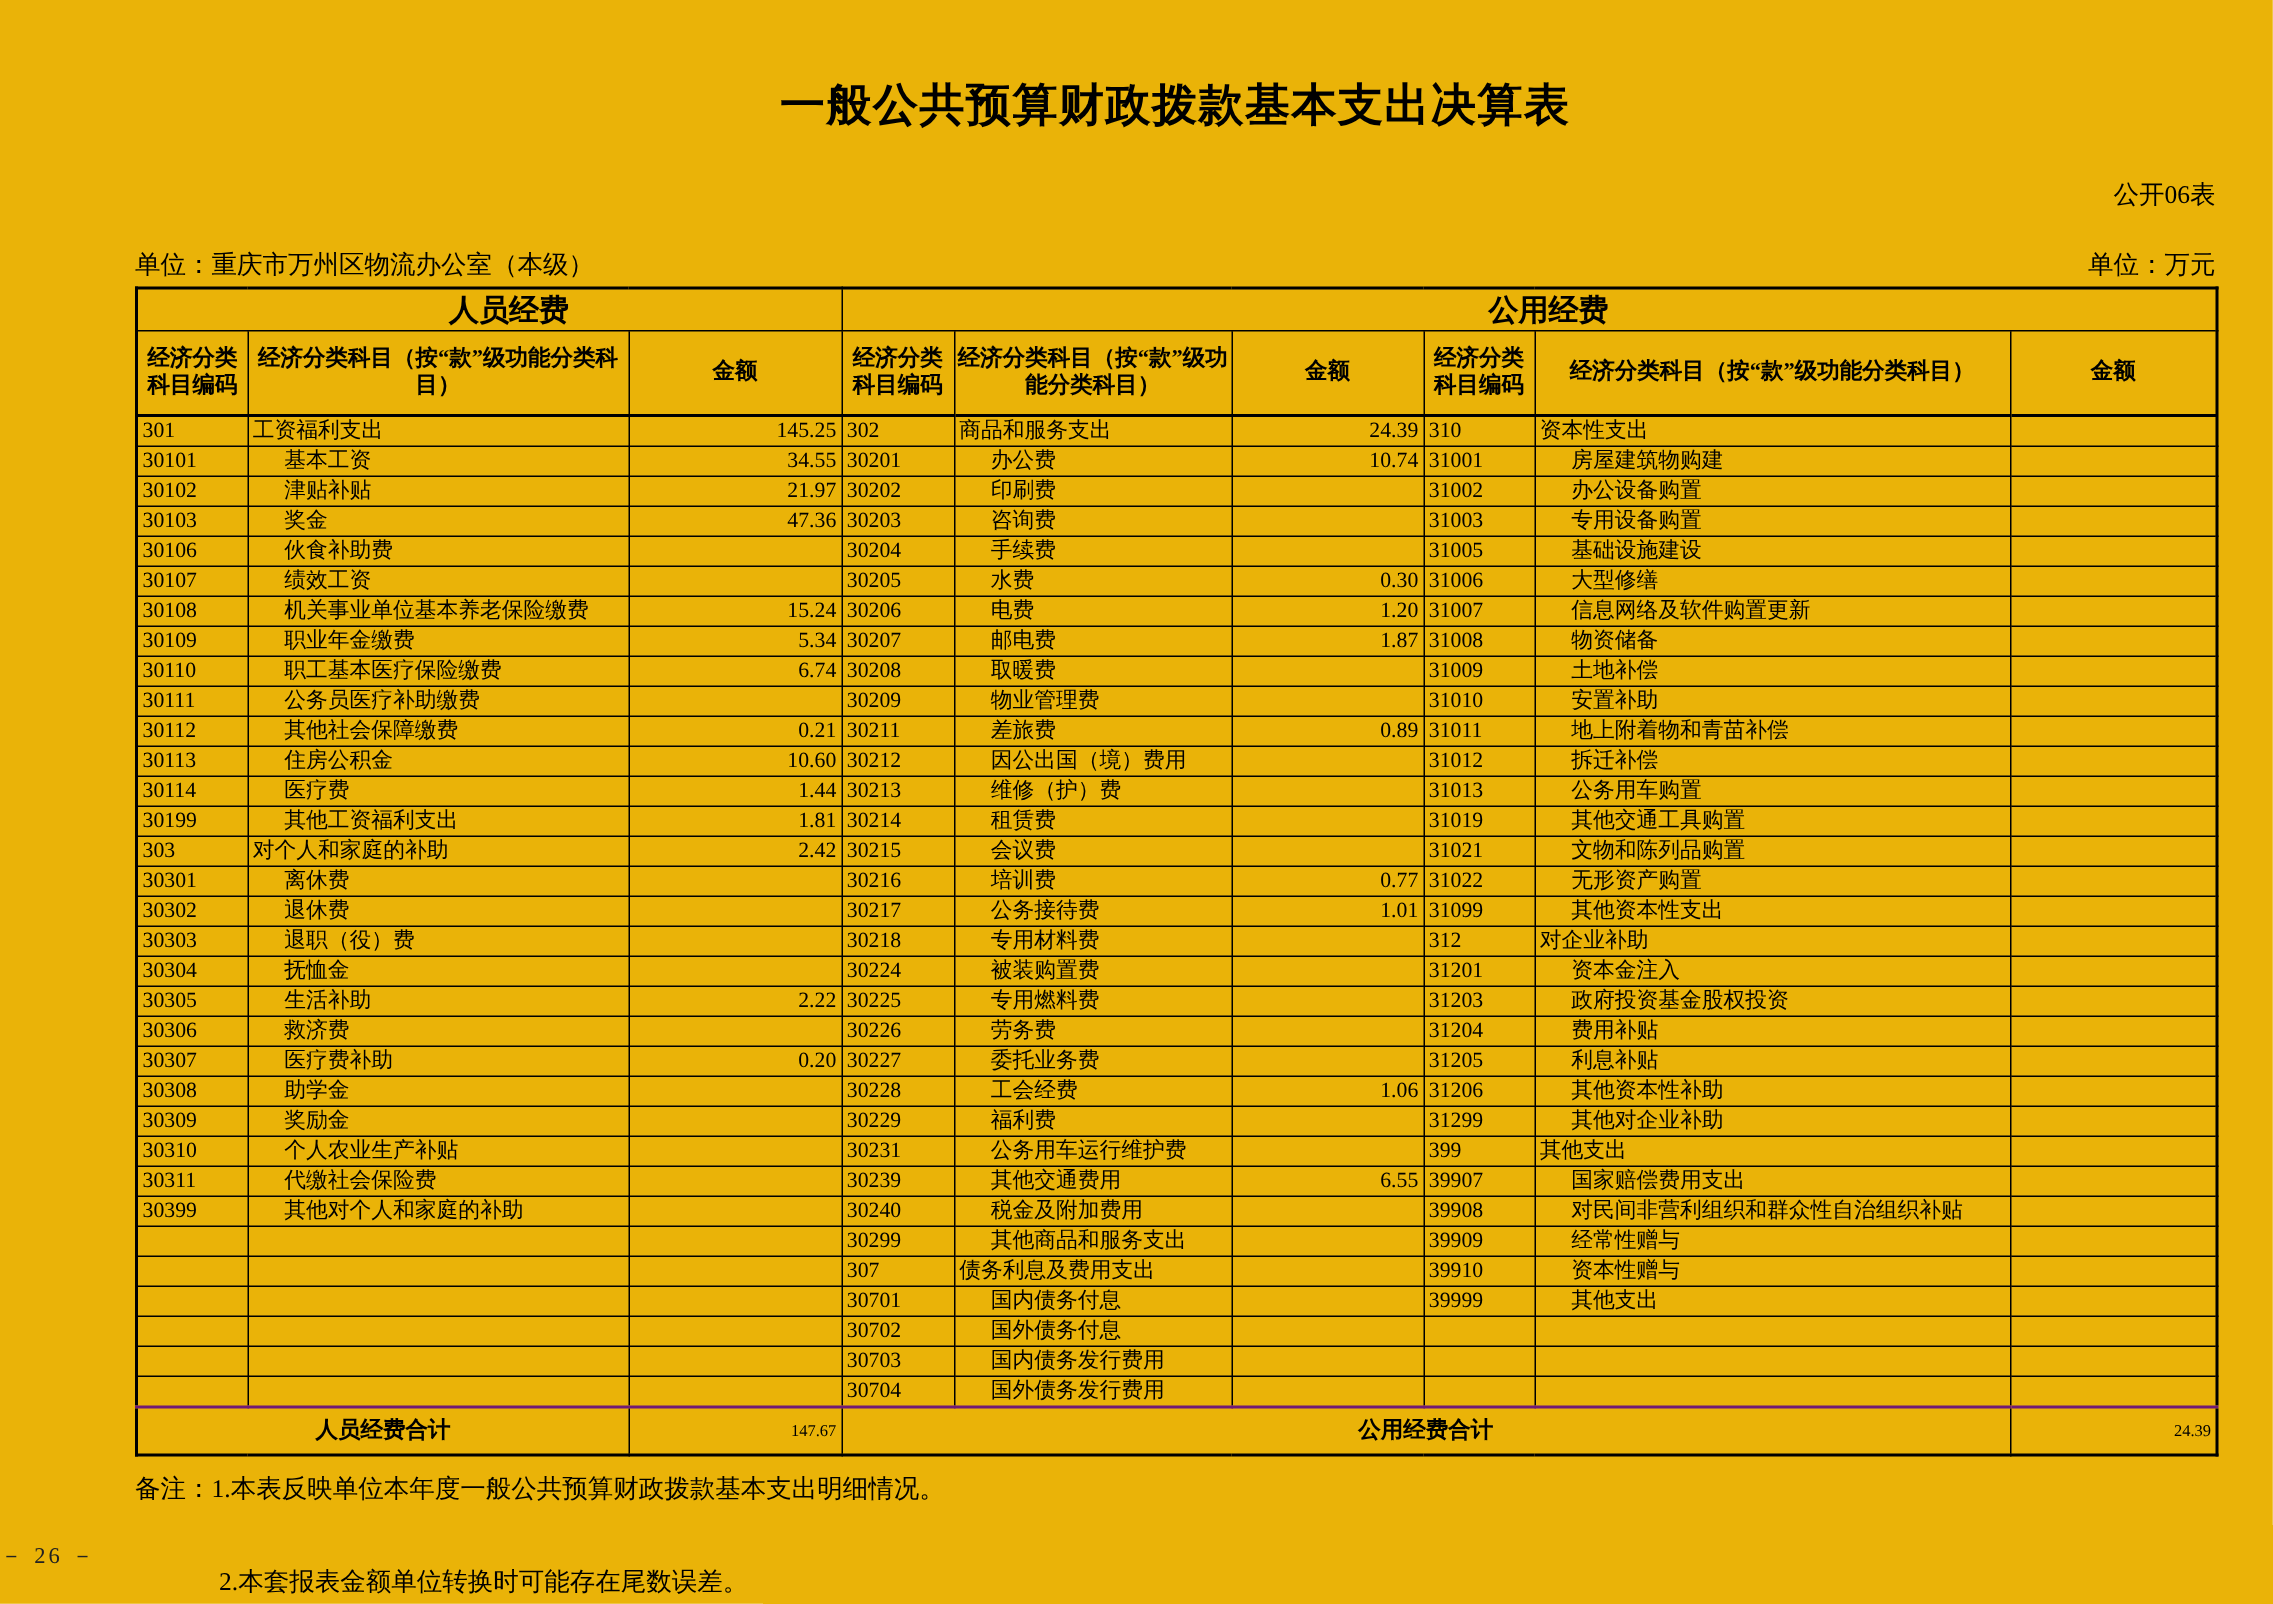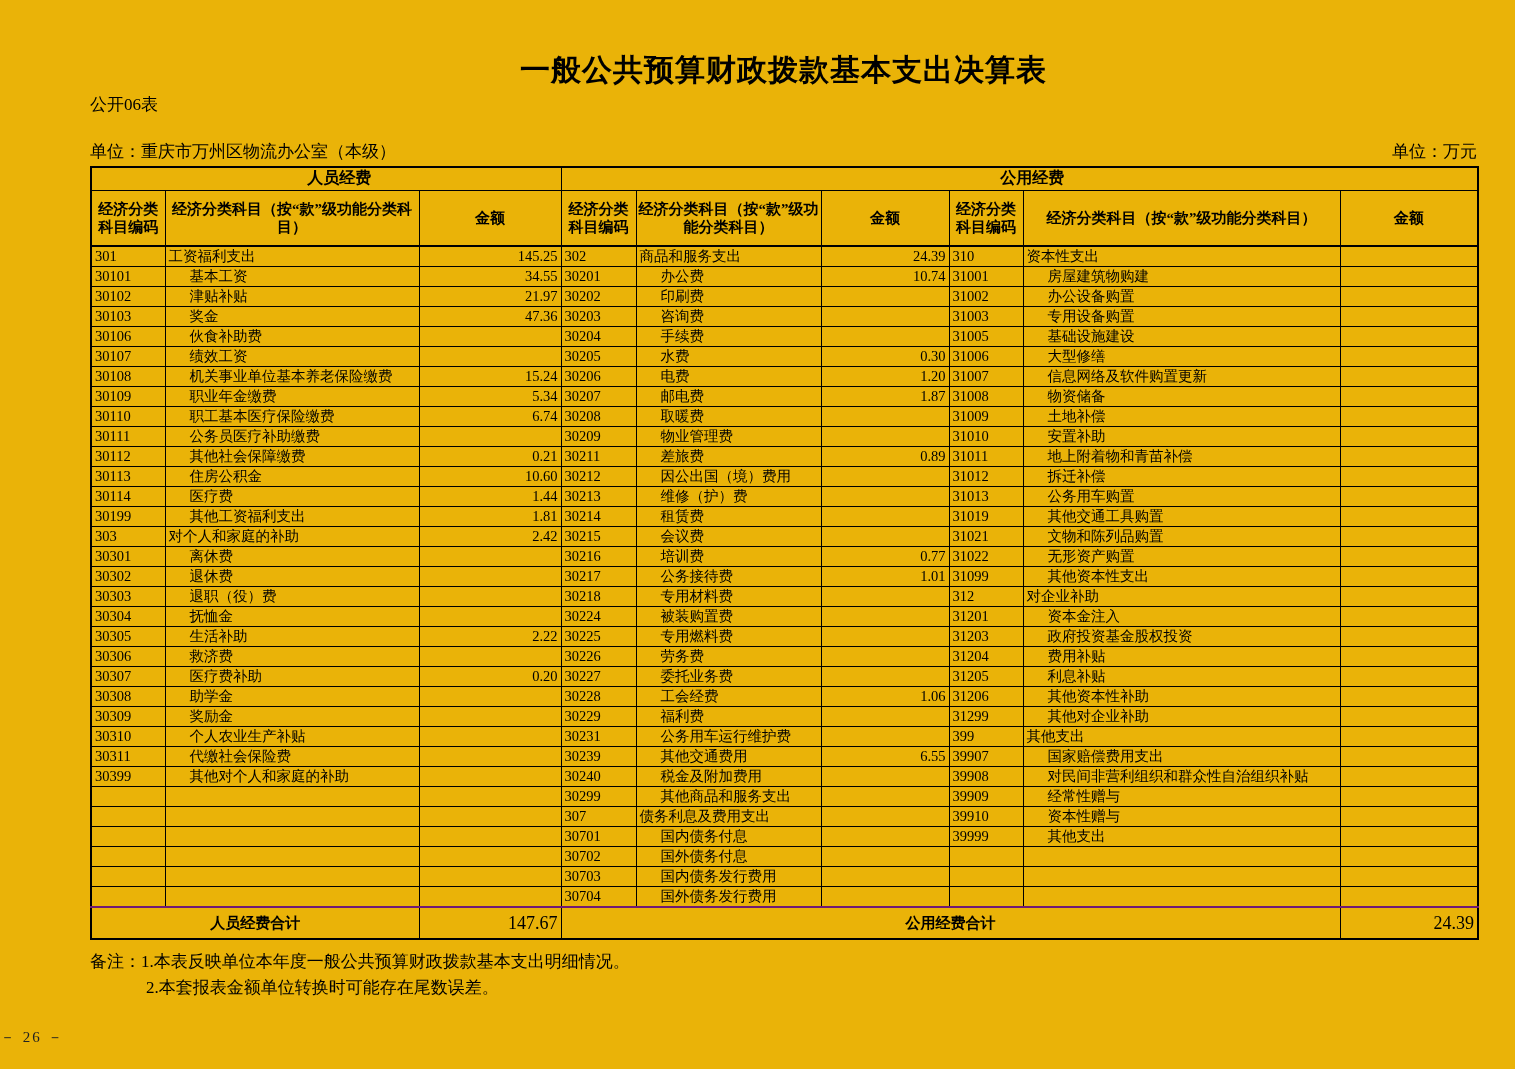--- a/index.html
+++ b/index.html
@@ -20,22 +20,22 @@
     width: 1387px;
   }
   .doc-title {
     margin-top: 50px;
     text-align: center;
     font-size: 30px;
     font-weight: bold;
     letter-spacing: 1px;
   }
   .table-label {
-    margin-top: 2px;
-    text-align: left;
+    margin-top: 27px;
+    text-align: right;
     font-size: 17px;
   }
   .unit-row {
     margin-top: 24px;
     margin-bottom: 3px;
     display: flex;
     justify-content: space-between;
     font-size: 17px;
     gap: 20px;
   }
@@ -45,21 +45,21 @@
     width: 1387px;
     border: 2px solid #000;
   }
   table.budget th, table.budget td {
     border: 1px solid #000;
     overflow: hidden;
     font-weight: normal;
   }
   tr.group-hdr th {
     height: 23px;
-    font-size: 16px;
+    font-size: 20px;
     font-weight: bold;
     text-align: center;
     padding-left: 26px;
   }
   tr.col-hdr th {
     height: 56px;
     font-size: 15px;
     font-weight: bold;
     text-align: center;
     vertical-align: middle;
@@ -83,27 +83,27 @@
   tr.total td {
     height: 32px;
     border-top: 2px solid #701a75;
     font-size: 15px;
     vertical-align: middle;
   }
   tr.total td.lbl {
     text-align: center;
     font-weight: bold;
   }
-  tr.total td.amt { font-size: 18px; }
+  tr.total td.amt { font-size: 11px; }
   .notes {
     margin-top: 9px;
     font-size: 17px;
     line-height: 1.55;
   }
-  .notes .note-line-2 { padding-left: 56px; }
+  .notes .note-line-2 { padding-left: 56px; margin-top: 36px; }
   .page-footer {
     position: absolute;
     bottom: 22px;
     left: 0;
     width: 100%;
     text-align: left;
     font-size: 15px;
     color: #222;
     letter-spacing: 2px;
   }

